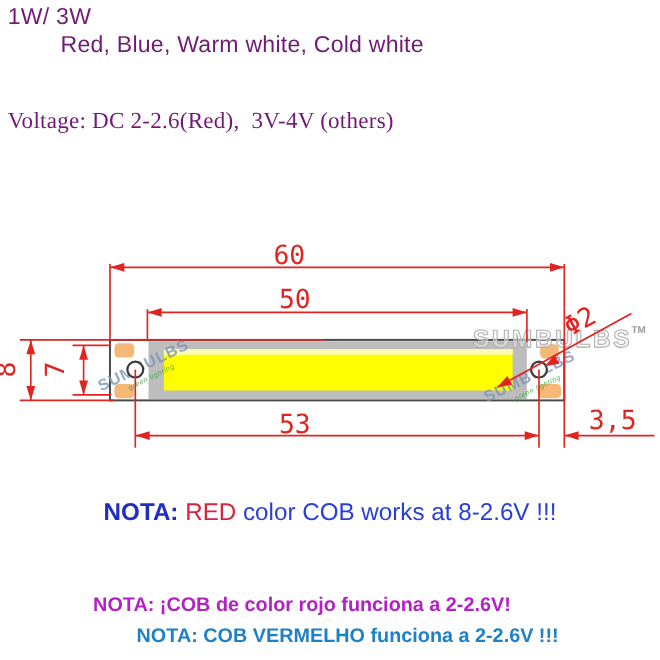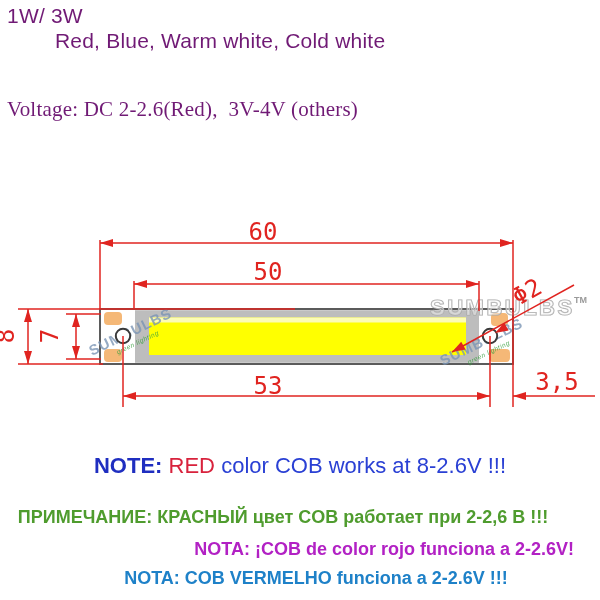--- a/index.html
+++ b/index.html
@@ -10,22 +10,22 @@
   .spec-1{top:4px;}
   .spec-2{top:29px;margin-left:48px;}
   .spec-3{top:68px;}
   .spec-4{top:97px;font-family:Liberation Serif, serif;}
   .note-en{position:absolute;top:453px;left:0;width:600px;text-align:center;font-size:22px;
            color:#2a40d4;white-space:pre;}
   .note-en .lbl{font-weight:700;color:#1f2ec0;}
   .note-en .hl{color:#d8223c;}
   .note-ru{position:absolute;top:507px;left:0;width:566px;text-align:center;font-size:18px;
            font-weight:700;color:#4f9c2e;white-space:pre;}
-  .note-es{position:absolute;top:539px;left:0;width:549px;text-align:right;font-size:18px;
-           font-weight:700;color:#b221c4;white-space:pre;padding-left:25px;}
+  .note-es{position:absolute;top:539px;left:0;width:549px;text-align:center;font-size:18px;
+           font-weight:700;color:#b221c4;white-space:pre;}
   .note-pt{position:absolute;top:568px;left:0;width:556px;text-align:center;font-size:18px;
            font-weight:700;color:#1e81c8;white-space:pre;margin-left:38px;}
   svg{position:absolute;left:0;top:0;}
   .dim{stroke:#e02420;stroke-width:1.5;fill:none;}
   .dimtxt{font-family:"DejaVu Sans Mono",monospace;font-size:24px;fill:#e02420;}
   .wm-big{font-family:"Liberation Sans",sans-serif;font-size:22px;font-weight:700;
           letter-spacing:2.5px;fill:rgba(252,252,252,.42);stroke:#a8a8a8;stroke-width:1.2px;
           paint-order:stroke;}
   .wm-tm{font-family:"Liberation Sans",sans-serif;font-size:9px;fill:#9a9a9a;font-weight:700;}
   .wm-small{font-family:"Liberation Sans",sans-serif;font-size:14.5px;font-weight:700;
@@ -100,17 +100,16 @@
     <line class="dim" x1="66" y1="359" x2="101" y2="359"></line>
     <line class="dim" x1="76" y1="314" x2="76" y2="359" marker-start="url(#arr)" marker-end="url(#arr)"></line>
     <text class="dimtxt" transform="translate(58,336) rotate(-90)" text-anchor="middle">7</text>
 
     <line class="dim" x1="452" y1="352" x2="574" y2="285"></line>
     <polygon points="452,352 465.6,349.6 461.2,341.8" fill="#e02420"></polygon>
     <polygon points="495,333 508.6,330.6 504.2,322.8" fill="#e02420"></polygon>
     <text class="dimtxt" transform="translate(531,299) rotate(-29)" text-anchor="middle">Φ2</text>
   </svg>
 
-  <div class="note-en"><span class="lbl">NOTE:</span><span> </span><span class="hl">RED</span><span> </span><span>color COB works at 8-2.6V !!!</span></div>
-  <div class="note-ru">ПРИМЕЧАНИЕ: КРАСНЫЙ цвет COB работает при 2-2,6 В !!!</div>
+  <div class="note-en"><span class="lbl">NOTA:</span><span> </span><span class="hl">RED</span><span> </span><span>color COB works at 8-2.6V !!!</span></div>
   <div class="note-es">NOTA: ¡COB de color rojo funciona a 2-2.6V!</div>
   <div class="note-pt">NOTA: COB VERMELHO funciona a 2-2.6V !!!</div>
 </div>
 
 </body></html>

